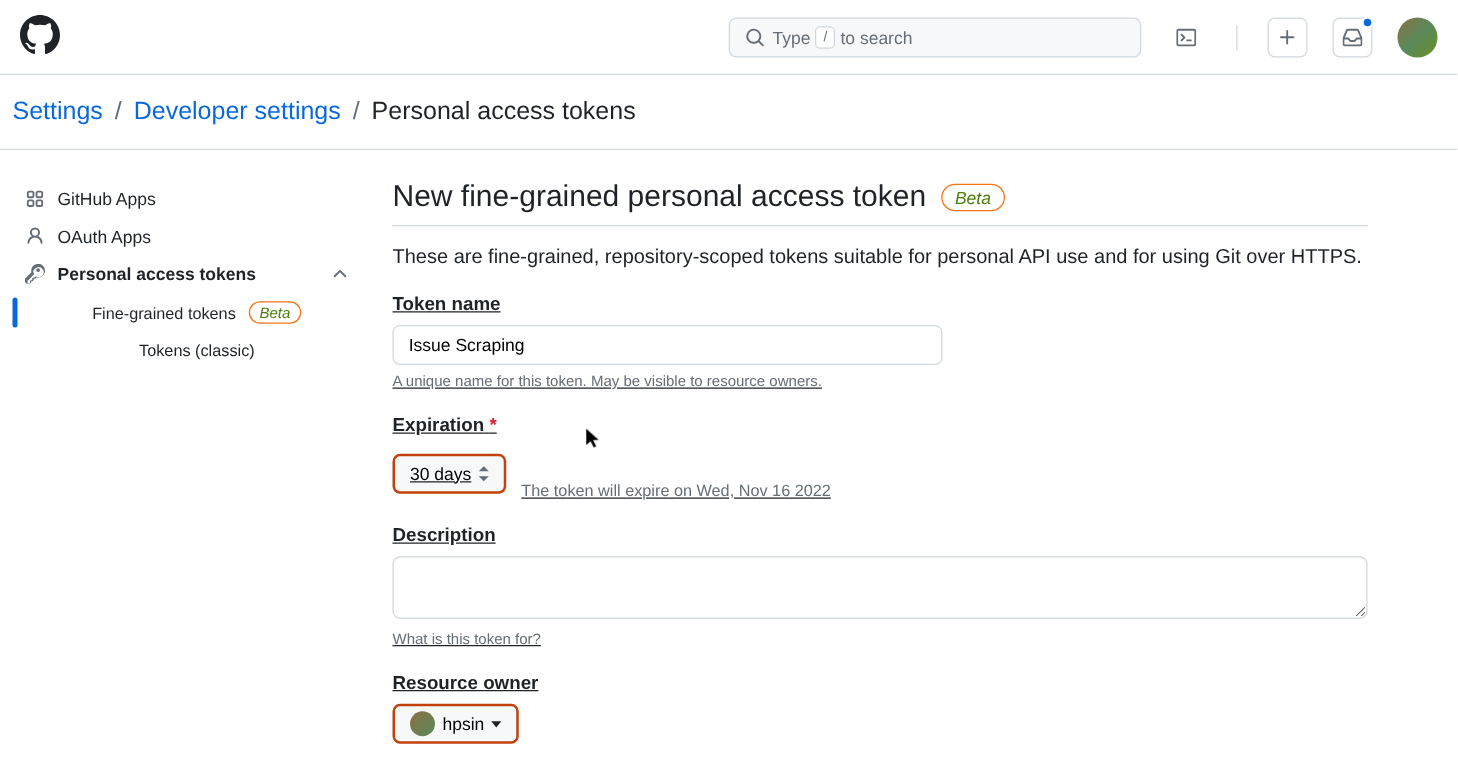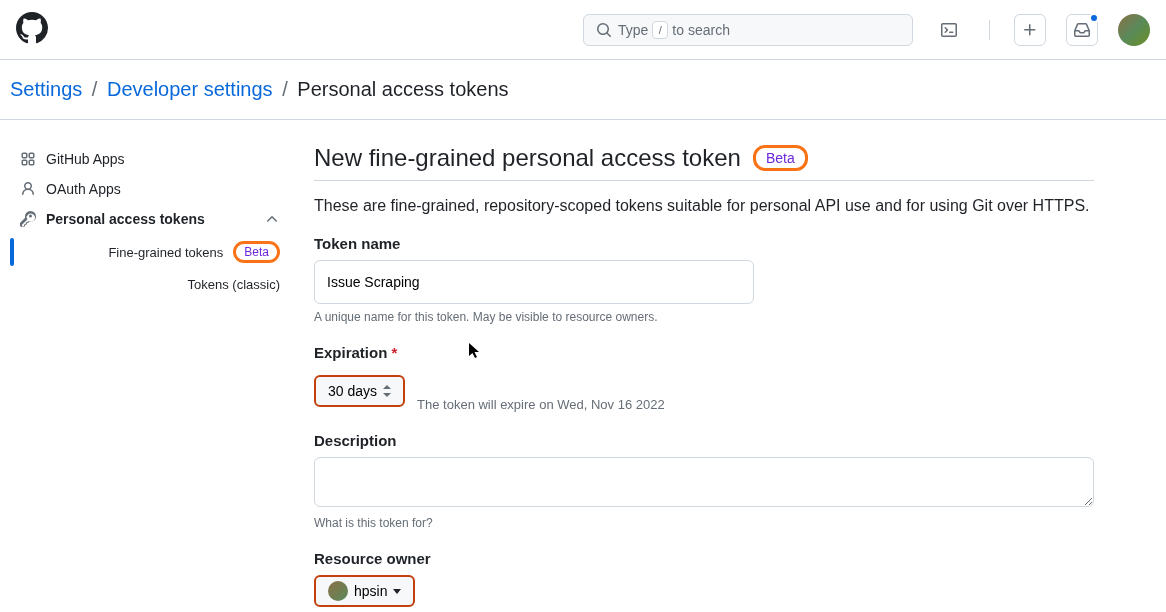--- a/index.html
+++ b/index.html
@@ -142,46 +142,47 @@
       cursor: pointer;
     }
     .nav-item.group {
       font-weight: 600;
       justify-content: space-between;
     }
     .nav-item.sub {
       padding-left: 25px;
       font-size: 13px;
       position: relative;
-      justify-content: flex-end;
+      justify-content: center;
     }
     .nav-item.sub.active::before {
       content: "";
       position: absolute;
       left: 0px;
       top: 4px;
       bottom: 4px;
       width: 4px;
       border-radius: 2px;
       background: #0969da;
     }
     .nav-item svg {
       width: 16px;
       height: 16px;
       fill: #656d76;
     }
     .label-beta {
       display: inline-flex;
       align-items: center;
-      border: 3px solid #f97316;
-      color: #6d28d9;
+      border: 1px solid #f97316;
+      color: #4d7c0f;
       border-radius: 12px;
       font-size: 12px;
       font-weight: 500;
       padding: 1px 8px;
+      font-style: italic;
     }
     .label-beta.big {
       font-size: 14px;
       padding: 2px 10px;
     }
     .main {
       flex: 1;
       max-width: 780px;
     }
     .page-title-row {
@@ -195,34 +196,35 @@
     .page-title {
       font-size: 24px;
       font-weight: 400;
     }
     .intro {
       font-size: 16px;
       margin-bottom: 20px;
     }
     .form-group {
       margin-bottom: 20px;
+      text-decoration: underline;
     }
     .form-label {
       display: block;
       font-weight: 600;
       font-size: 15px;
       margin-bottom: 8px;
     }
     .required {
       color: #cf222e;
     }
     .input {
       width: 440px;
       max-width: 100%;
-      height: 44px;
+      height: 32px;
       border: 1px solid #d0d7de;
       border-radius: 6px;
       padding: 5px 12px;
       font-size: 14px;
       background: #fff;
     }
     .note {
       font-size: 12px;
       color: #656d76;
       margin-top: 6px;

